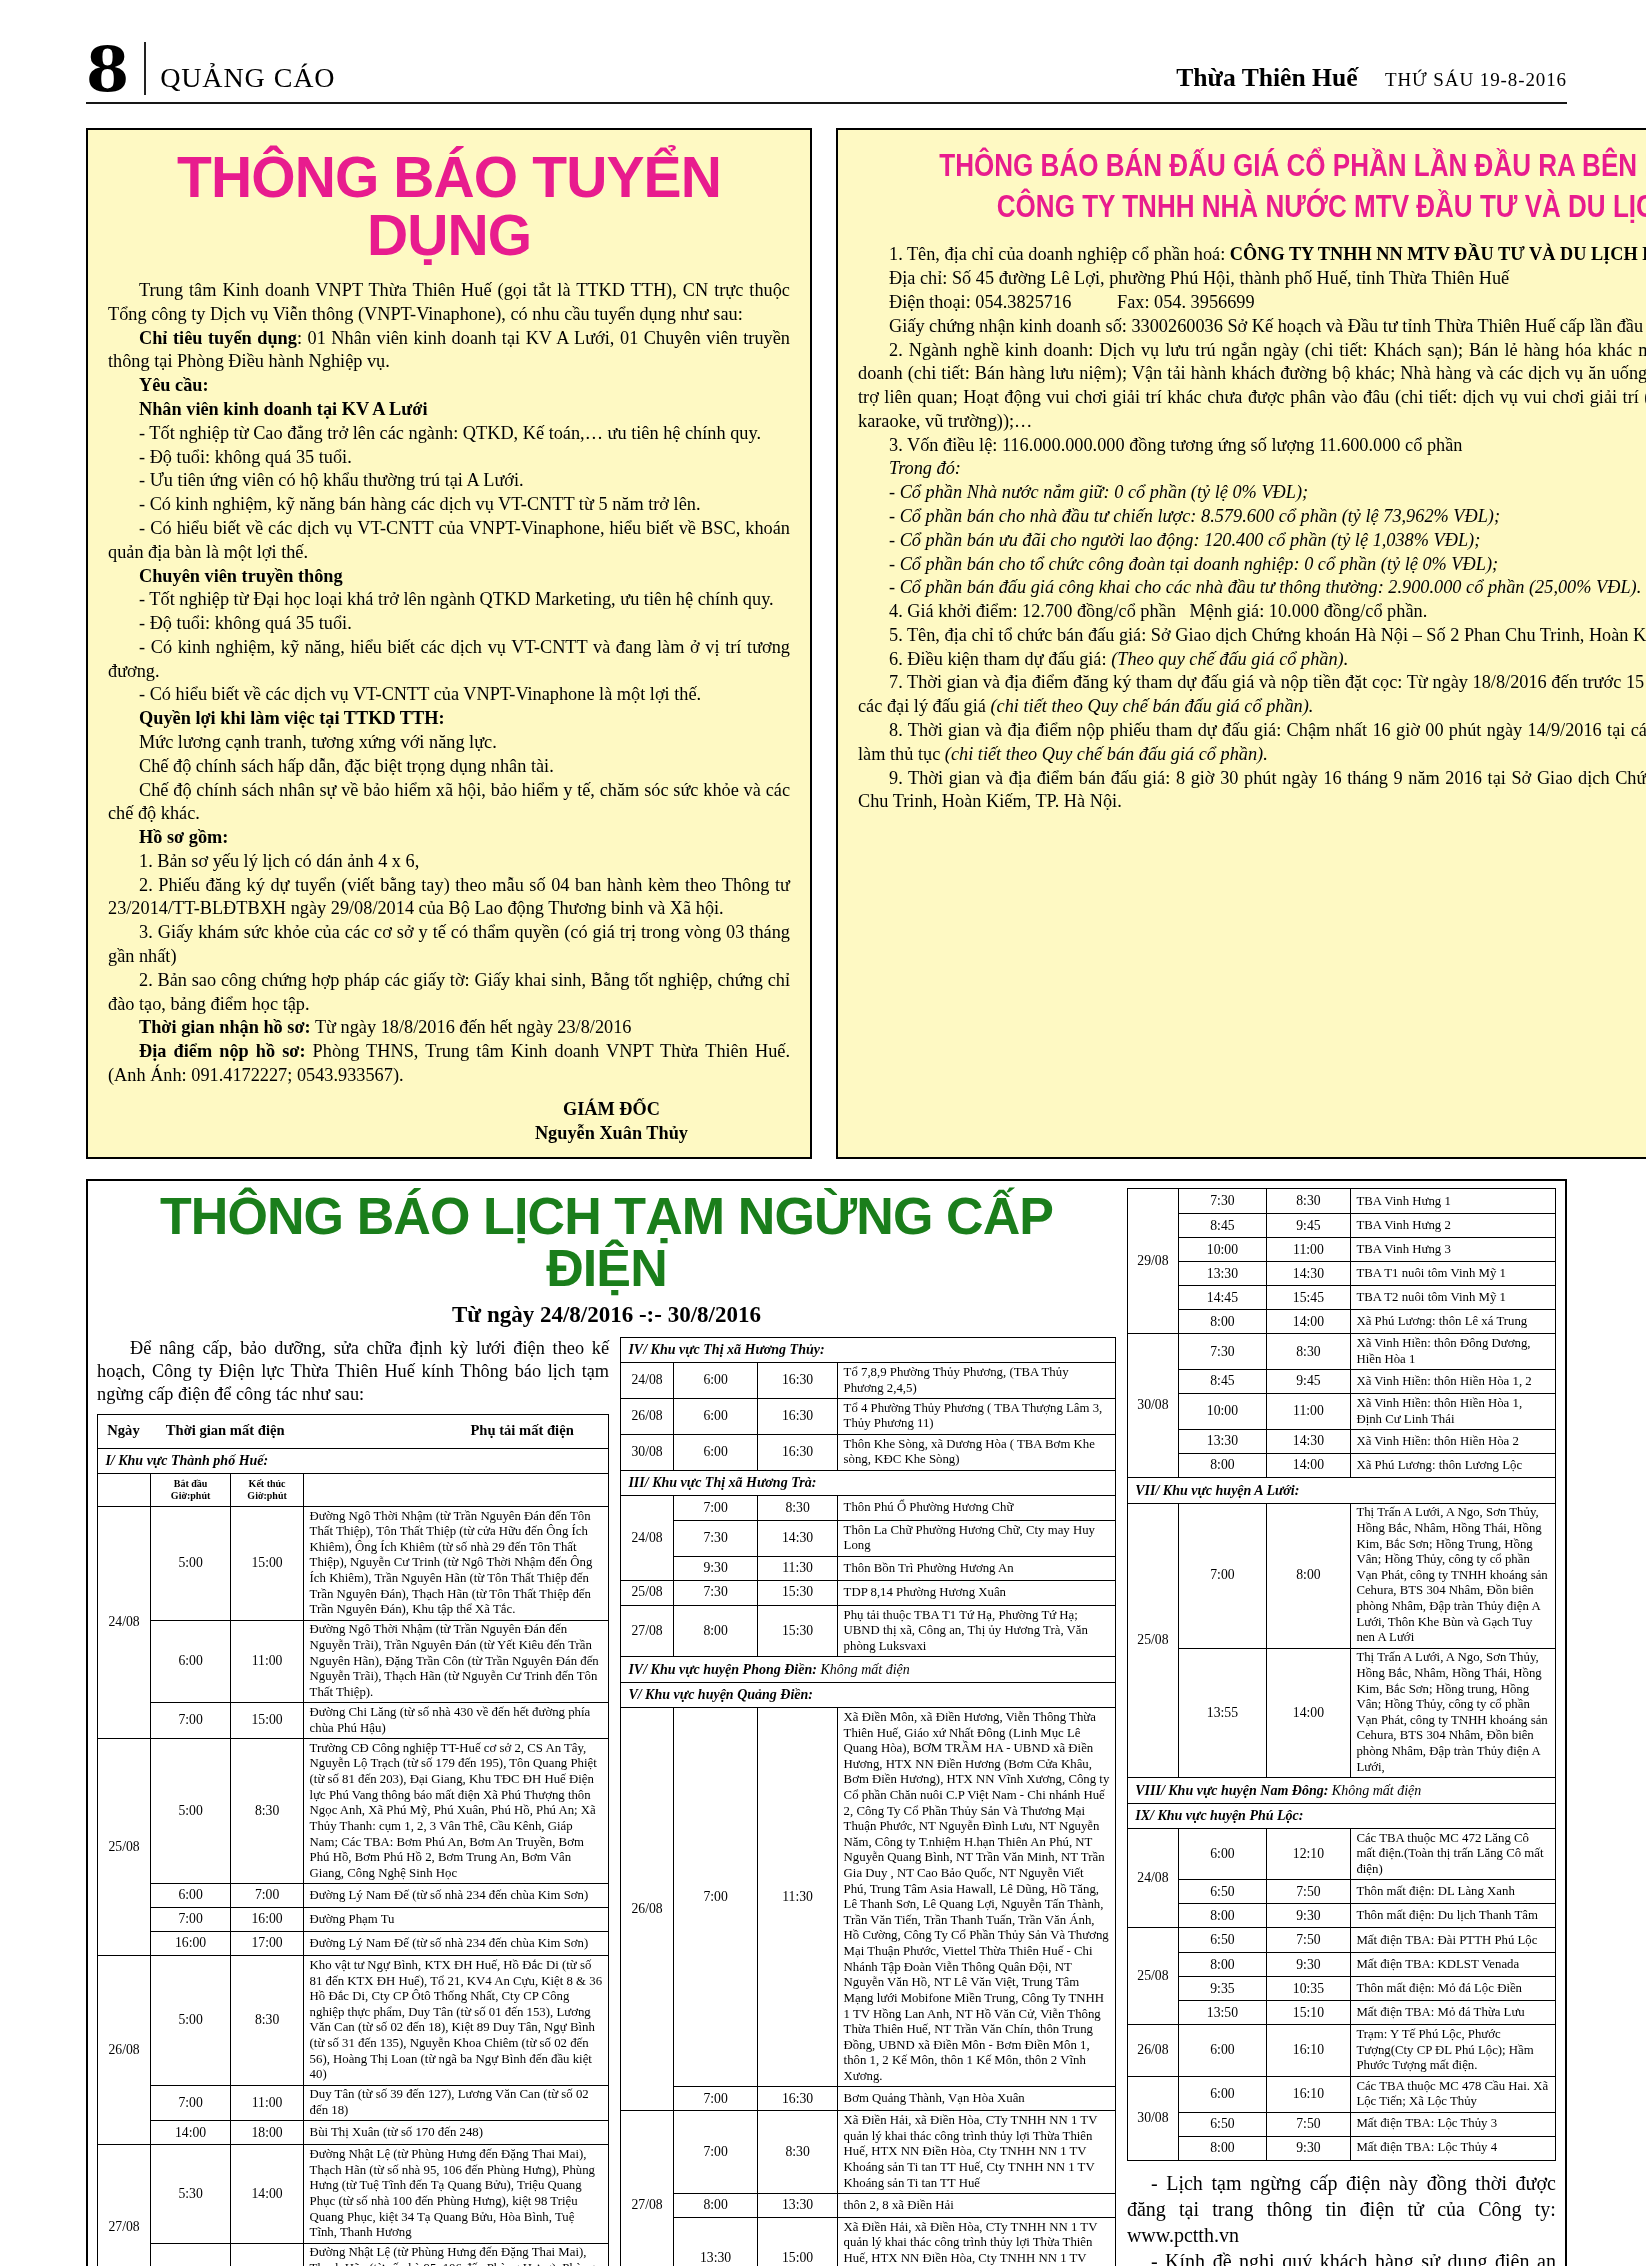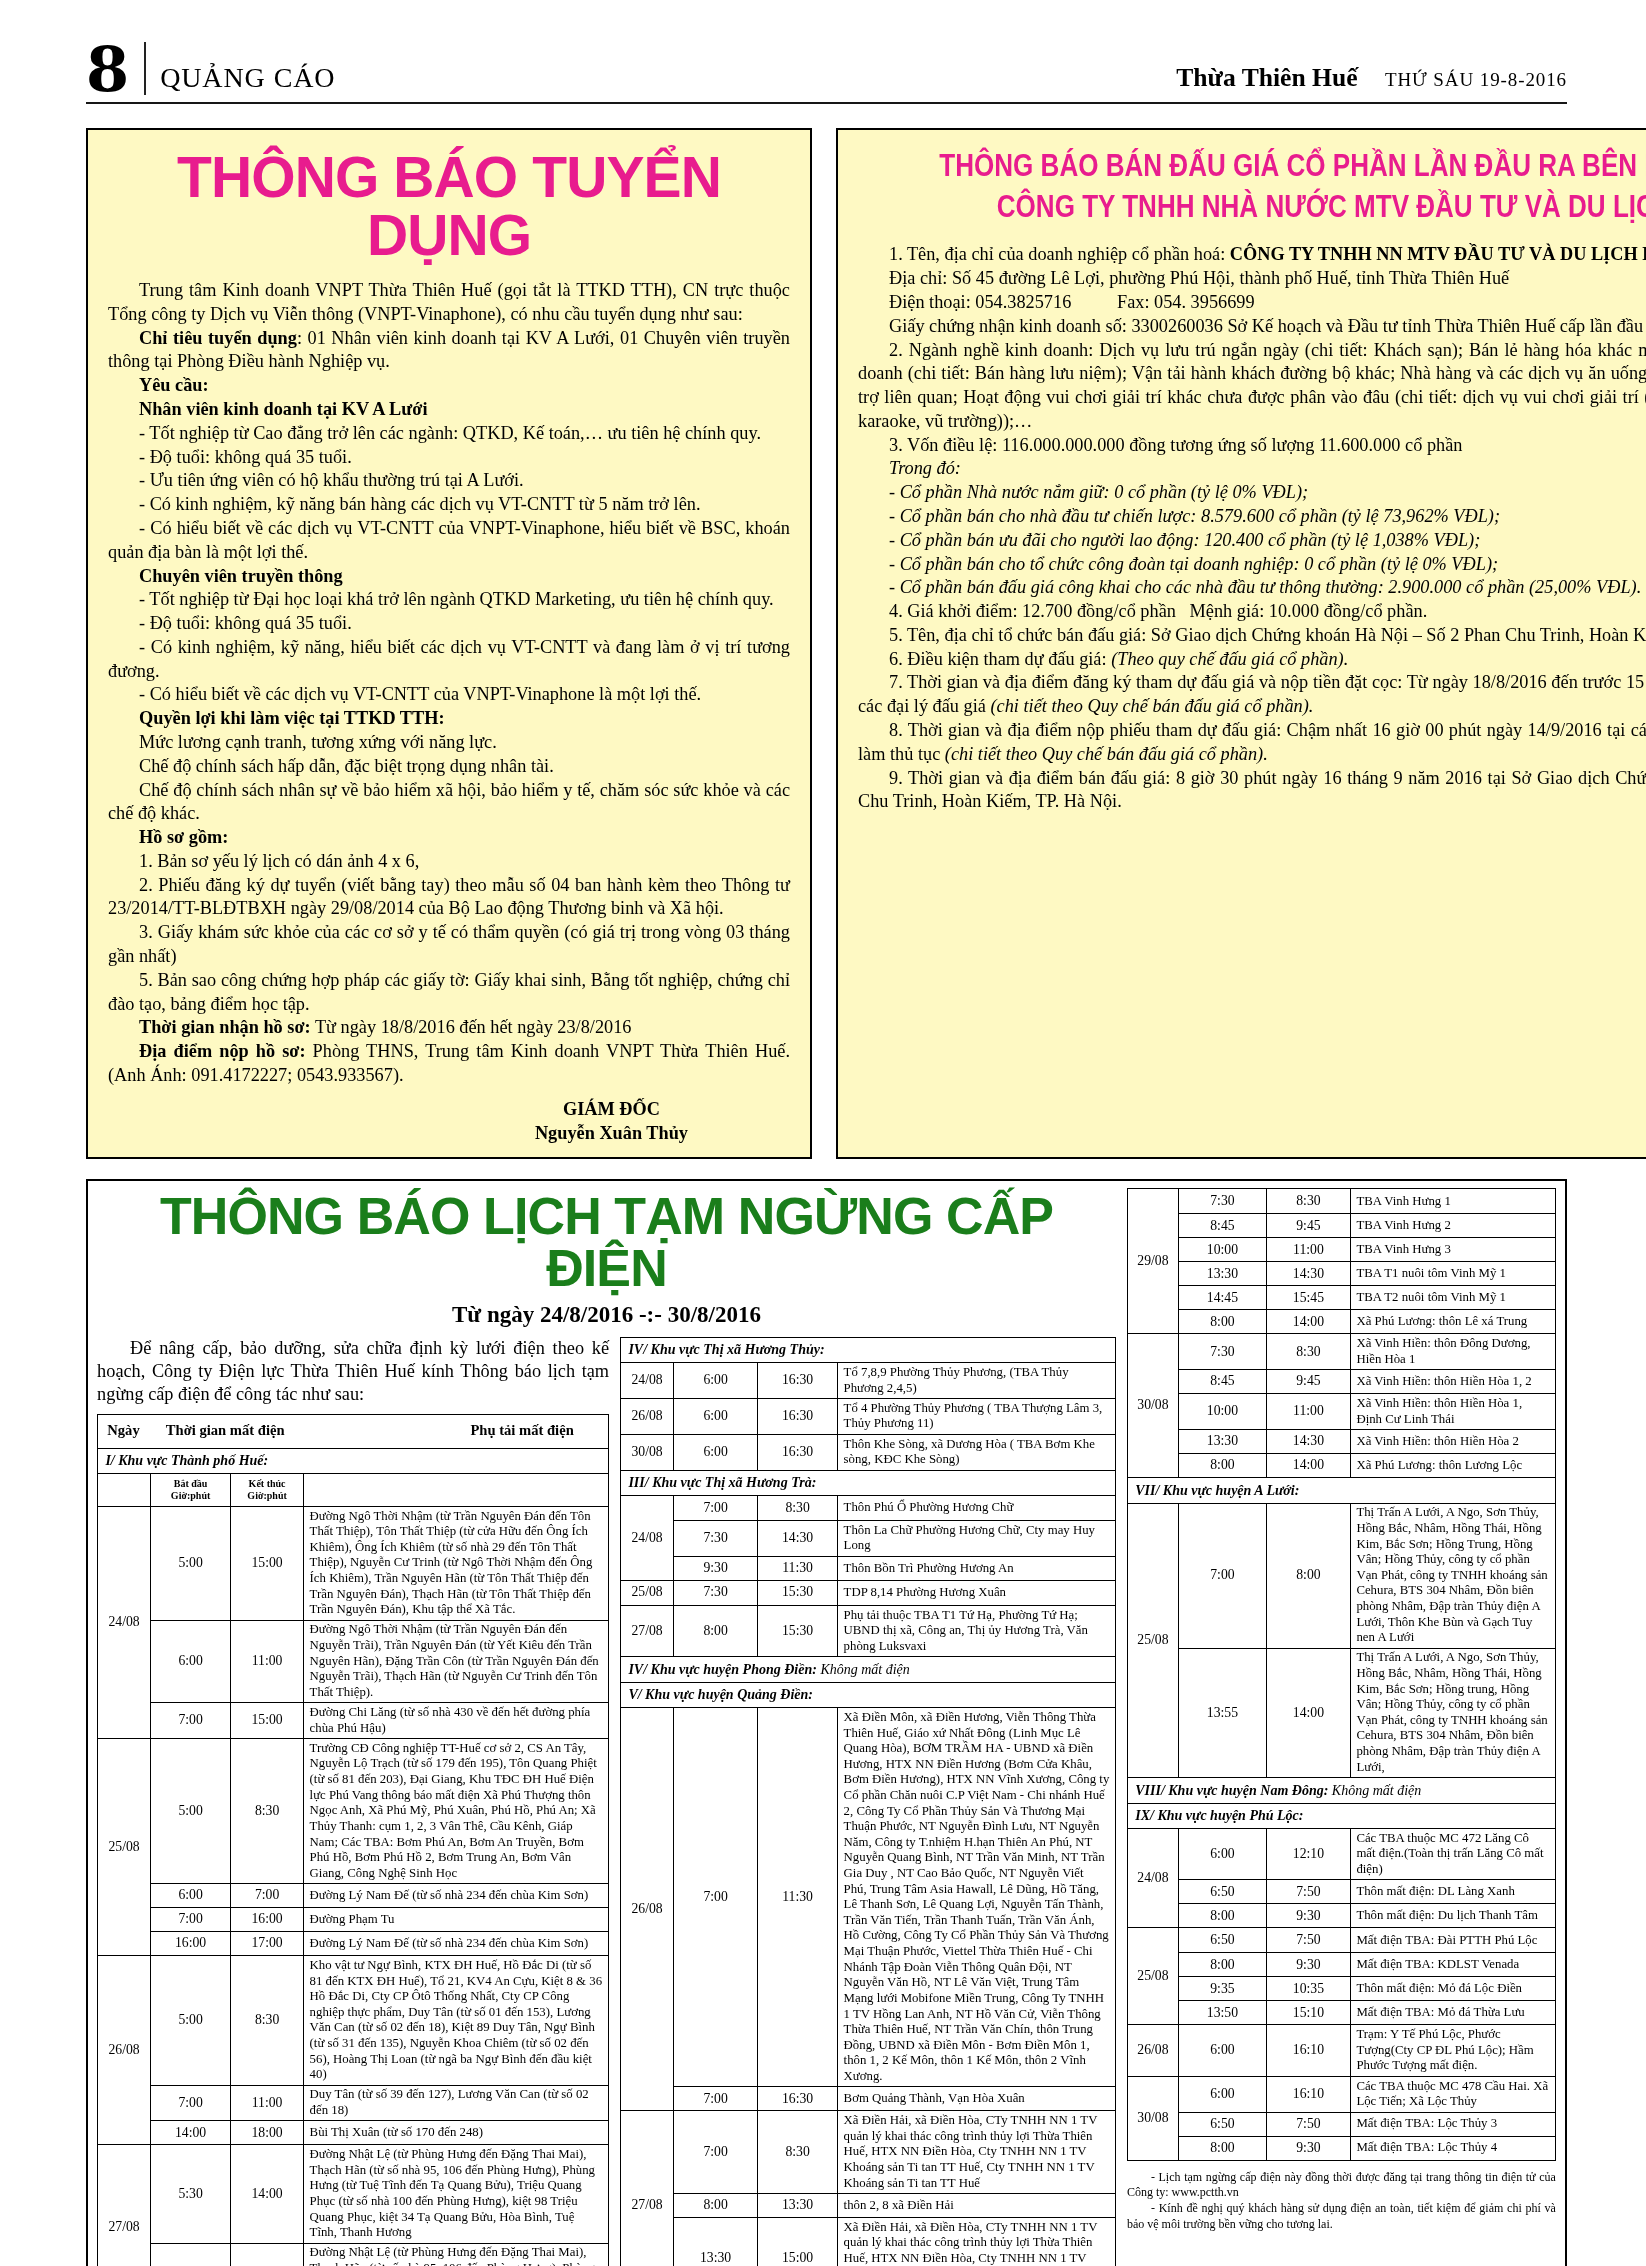--- a/index.html
+++ b/index.html
@@ -57,21 +57,21 @@
   .prow{display:flex;align-items:stretch;min-height:24px;}
   .prow+.prow{border-top:1.8px solid #000;}
   .ps,.pe{flex:none;display:flex;align-items:center;justify-content:center;border-right:1.8px solid #000;
           font-size:13.7px;padding:1.8px;}
   .pl{flex:1;min-width:0;padding:1.8px 5.5px;display:flex;align-items:center;}
   .sh .ps,.sh .pe{font-weight:bold;white-space:pre-line;text-align:center;font-size:10px;padding:3.7px 1.8px;}
   .c0 .pdate{width:53px;} .c0 .ps{width:80px;} .c0 .pe{width:73px;}
   .c1 .pdate{width:53px;} .c1 .ps{width:84px;} .c1 .pe{width:80px;}
   .c2 .pdate{width:51px;} .c2 .ps{width:88px;} .c2 .pe{width:84px;}
   .pnotes{margin-top:9.1px;}
-  .pnotes .para{font-size:12px;line-height:1.3;}
+  .pnotes .para{font-size:20px;line-height:1.3;}
   .pnotes .para.pn{text-indent:24px;}
 </style>
 </head>
 <body>
 
 <div class="page">
 
   <div class="masthead">
     <div class="mh-left">
       <span class="pgnum">8</span>
@@ -103,21 +103,21 @@
           <p class="para "><span>- Có kinh nghiệm, kỹ năng, hiểu biết các dịch vụ VT-CNTT và đang làm ở vị trí tương đương.</span></p>
           <p class="para "><span>- Có hiểu biết về các dịch vụ VT-CNTT của VNPT-Vinaphone là một lợi thế.</span></p>
           <p class="para b"><span>Quyền lợi khi làm việc tại TTKD TTH:</span></p>
           <p class="para "><span>Mức lương cạnh tranh, tương xứng với năng lực.</span></p>
           <p class="para "><span>Chế độ chính sách hấp dẫn, đặc biệt trọng dụng nhân tài.</span></p>
           <p class="para "><span>Chế độ chính sách nhân sự về bảo hiểm xã hội, bảo hiểm y tế, chăm sóc sức khỏe và các chế độ khác.</span></p>
           <p class="para b"><span>Hồ sơ gồm:</span></p>
           <p class="para "><span>1. Bản sơ yếu lý lịch có dán ảnh 4 x 6,</span></p>
           <p class="para "><span>2. Phiếu đăng ký dự tuyển (viết bằng tay) theo mẫu số 04 ban hành kèm theo Thông tư 23/2014/TT-BLĐTBXH ngày 29/08/2014 của Bộ Lao động Thương binh và Xã hội.</span></p>
           <p class="para "><span>3. Giấy khám sức khỏe của các cơ sở y tế có thẩm quyền (có giá trị trong vòng 03 tháng gần nhất)</span></p>
-          <p class="para "><span>5. Bản sao công chứng hợp pháp các giấy tờ: Giấy khai sinh, Bằng tốt nghiệp, chứng chỉ đào tạo, bảng điểm học tập.</span></p>
+          <p class="para "><span>2. Bản sao công chứng hợp pháp các giấy tờ: Giấy khai sinh, Bằng tốt nghiệp, chứng chỉ đào tạo, bảng điểm học tập.</span></p>
           <p class="para "><span class="b">Thời gian nhận hồ sơ:</span><span> Từ ngày 18/8/2016 đến hết ngày 23/8/2016</span></p>
           <p class="para "><span class="b">Địa điểm nộp hồ sơ:</span><span> Phòng THNS, Trung tâm Kinh doanh VNPT Thừa Thiên Huế. (Anh Ánh: 091.4172227; 0543.933567).</span></p>
         </div>
       <div class="sign">
         <div>GIÁM ĐỐC</div>
         <div class="l2">Nguyễn Xuân Thủy</div>
       </div>
     </div>
     <div class="abox right">
       <div class="atitle2">

